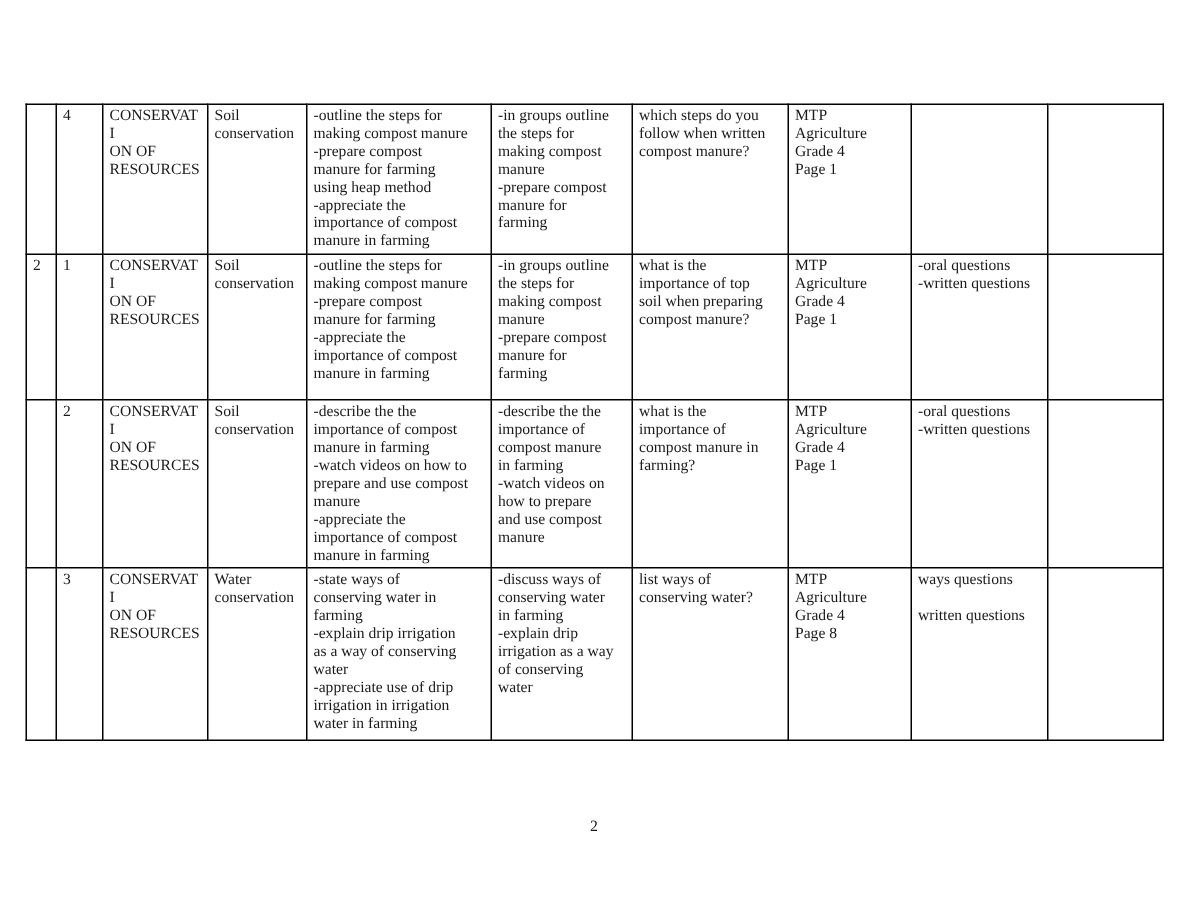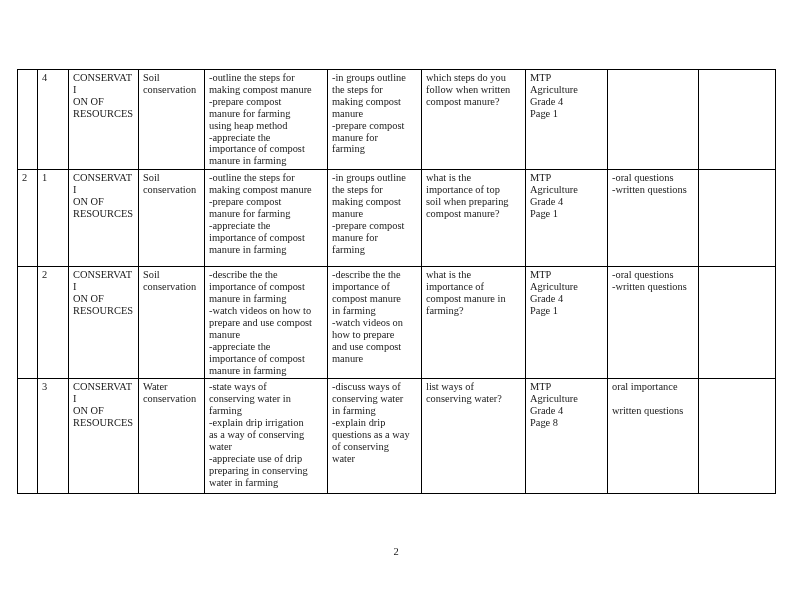--- a/index.html
+++ b/index.html
@@ -208,36 +208,36 @@
 RESOURCES</span></td>
         <td><span class="cell-text">Water
 conservation</span></td>
         <td><span class="cell-text">-state ways of
 conserving water in
 farming
 -explain drip irrigation
 as a way of conserving
 water
 -appreciate use of drip
-preparing in conserving
+irrigation in irrigation
 water in farming</span></td>
         <td><span class="cell-text">-discuss ways of
 conserving water
 in farming
 -explain drip
-questions as a way
+irrigation as a way
 of conserving
 water</span></td>
         <td><span class="cell-text">list ways of
 conserving water?</span></td>
         <td><span class="cell-text">MTP
 Agriculture
 Grade 4
 Page 8</span></td>
-        <td><span class="cell-text">oral importance
+        <td><span class="cell-text">ways questions
 
 written questions</span></td>
         <td><span class="cell-text"></span></td>
       </tr>
 
     </tbody>
   </table>
 
   <div class="page-number">2</div>
 

